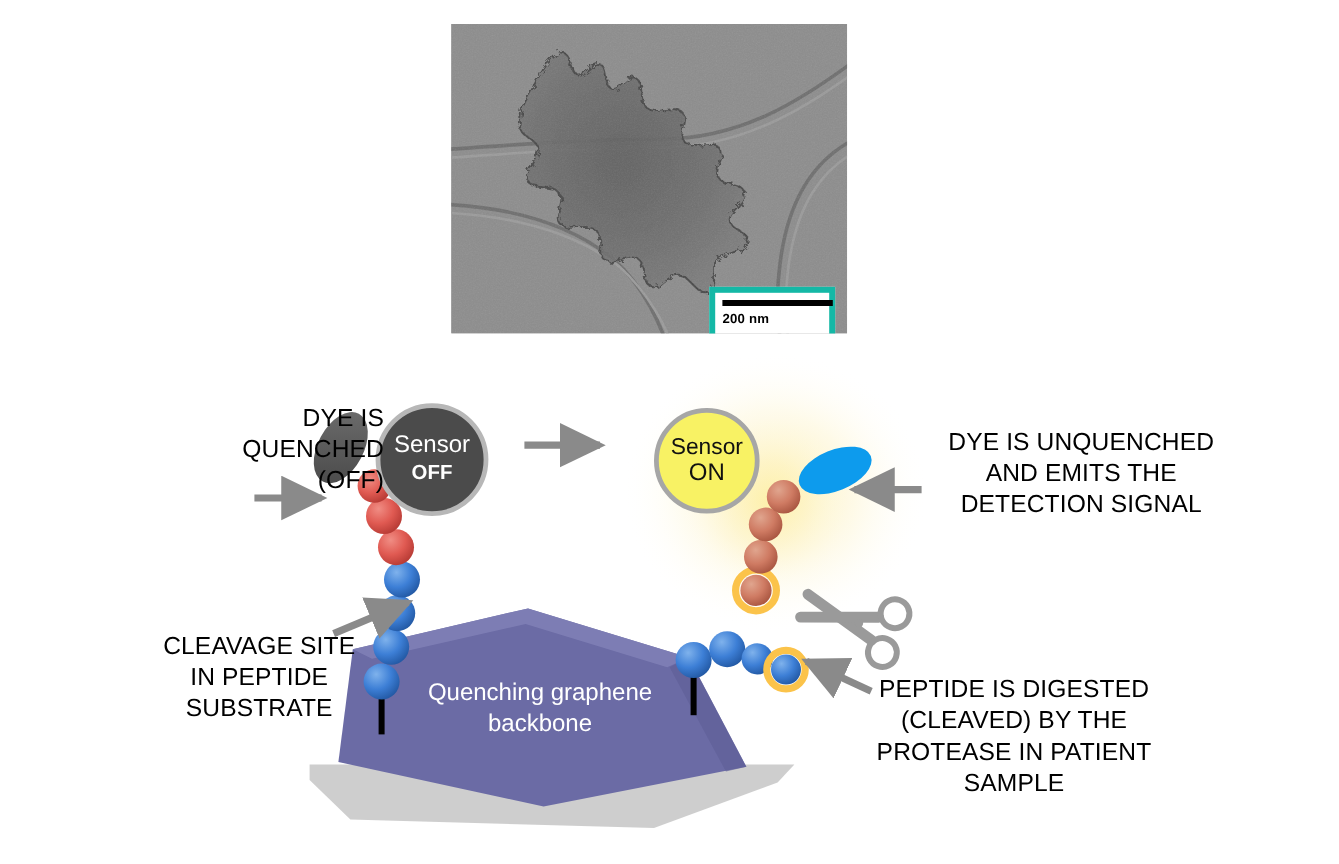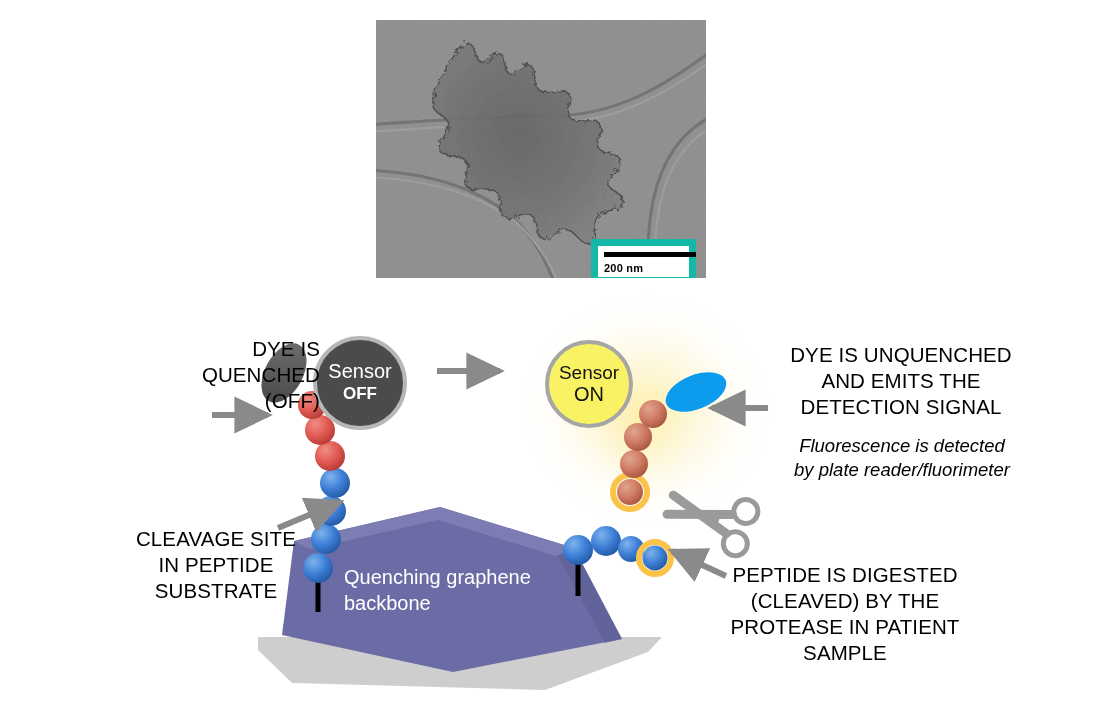--- a/index.html
+++ b/index.html
@@ -6,33 +6,33 @@
   body{width:1116px;height:720px;position:relative;overflow:hidden;
        font-family:"Liberation Sans",sans-serif;color:#000;}
 
   #stage{position:absolute;left:0;top:0;width:1116px;height:720px;}
 
   
   .tem-wrap{position:absolute;left:376px;top:20px;width:330px;height:258px;overflow:hidden;}
   .tem-bg{position:absolute;inset:0;background:#8e8e8e;}
   .tem-svg{position:absolute;inset:0;}
   .scalebar{position:absolute;left:215px;top:219px;width:105px;height:45px;
-            background:#ffffff;border:7px solid #14b8a6;box-sizing:border-box;padding-left:20px;}
+            background:#ffffff;border:5px solid #14b8a6;box-sizing:border-box;padding-left:20px;}
   .scalebar .bar{position:absolute;left:6px;top:6px;width:92px;height:5px;background:#000;}
   .scalebar .lab{position:absolute;left:6px;top:13px;font-size:11px;font-weight:bold;
                  color:#000;letter-spacing:.2px;line-height:18px;}
 
   
   .txt{position:absolute;font-size:20.5px;line-height:26px;color:#000;white-space:pre-line;}
   .txt.cap{letter-spacing:.1px;}
   .txt.ital{font-style:italic;font-size:18.5px;line-height:24px;}
 
   #t-dye-quenched{left:120px;top:336px;width:200px;text-align:right;}
   #t-cleavage{left:96px;top:486px;width:240px;text-align:center;margin-top:40px;}
-  #t-unquenched{left:772px;top:342px;width:258px;text-align:center;}
+  #t-unquenched{left:772px;top:356px;width:258px;text-align:center;}
   #t-fluor{left:768px;top:434px;width:268px;text-align:center;}
   #t-digested{left:700px;top:562px;width:290px;text-align:center;}
 
   
   .badge{position:absolute;border-radius:50%;display:flex;flex-direction:column;
          align-items:center;justify-content:center;box-sizing:border-box;}
   #badge-off{left:313px;top:336px;width:94px;height:94px;background:#4b4b4b;
              border:4px solid #b7b7b7;}
   #badge-off .l1{color:#fff;font-size:20px;line-height:21px;}
   #badge-off .l2{color:#fff;font-size:17px;font-weight:bold;line-height:23px;}
@@ -201,24 +201,22 @@
 
   <div class="txt cap" id="t-dye-quenched">DYE IS
 QUENCHED
 (OFF)</div>
   <div class="txt cap" id="t-cleavage">CLEAVAGE SITE
 IN PEPTIDE
 SUBSTRATE</div>
   <div class="txt cap" id="t-unquenched">DYE IS UNQUENCHED
 AND EMITS THE
 DETECTION SIGNAL</div>
-  <div class="txt ital" id="t-fluor">Fluorescence is detected
-by plate reader/fluorimeter</div>
   <div class="txt cap" id="t-digested">PEPTIDE IS DIGESTED
 (CLEAVED) BY THE
 PROTEASE IN PATIENT
 SAMPLE</div>
 
-  <div style="position:absolute;left:344px;top:564px;width:212px;text-align:left;
+  <div style="position:absolute;left:344px;top:564px;width:212px;text-align:center;
               color:#ffffff;font-size:20px;line-height:26px;white-space:pre-line;">Quenching graphene
 backbone</div>
 
 </div>
 
 </body></html>

